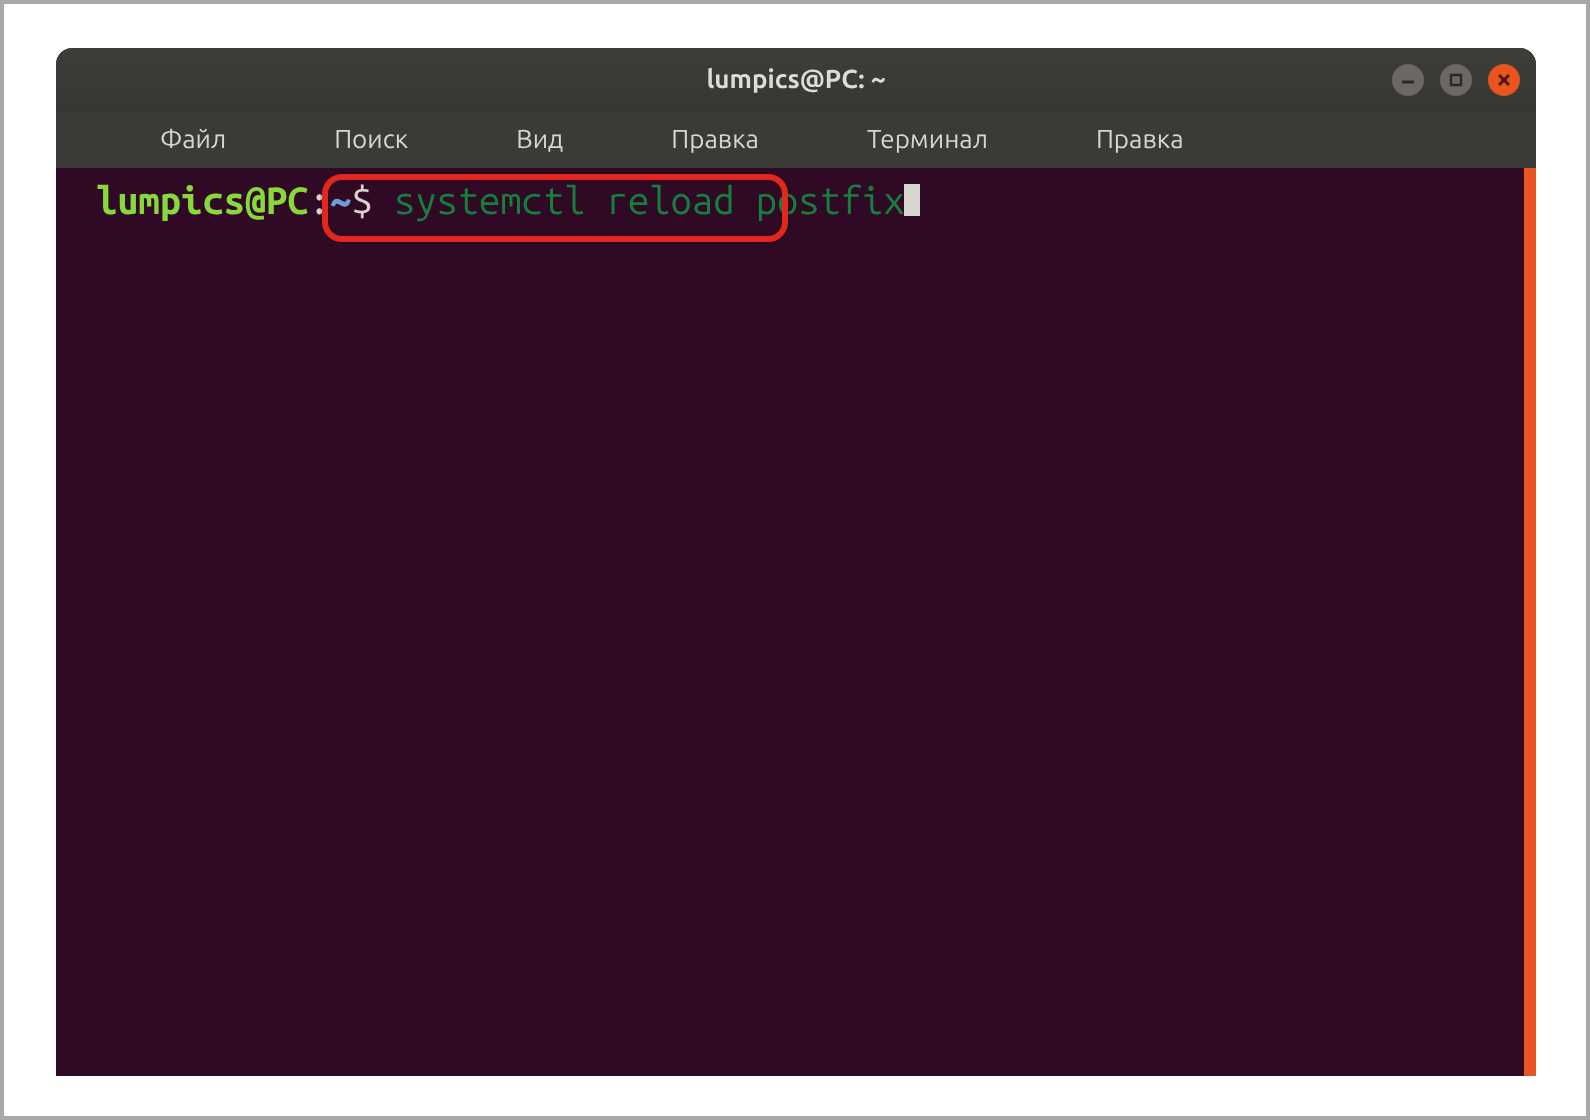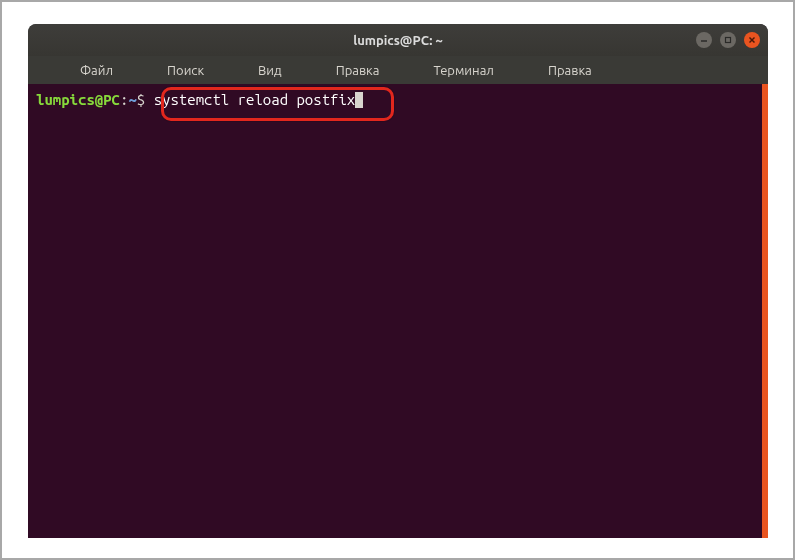--- a/index.html
+++ b/index.html
@@ -93,22 +93,22 @@
       font-size: 13px;
       padding: 4px 8px;
       cursor: pointer;
       margin-left: 36px;
     }
     .terminal-area {
       position: relative;
       height: calc(100% - 60px);
       background: #300a24;
       font-family: "Ubuntu Mono", "DejaVu Sans Mono", monospace;
-      font-size: 15px;
-      padding: 6px 8px;
+      font-size: 19px;
+      padding: 6px 20px;
       line-height: 20px;
     }
     .orange-strip {
       position: absolute;
       right: 0;
       top: 0;
       bottom: 0;
       width: 6px;
       background: #e95420;
     }
@@ -125,21 +125,21 @@
       color: #d8d5ce;
     }
     .prompt-path {
       color: #6f9dd8;
       font-weight: bold;
     }
     .prompt-dollar {
       color: #d8d5ce;
     }
     .cmd {
-      color: #ffffff;
+      color: #15803d;
     }
     .cursor-block {
       display: inline-block;
       width: 8px;
       height: 16px;
       background: #d8d5ce;
       vertical-align: middle;
       margin-left: 0;
     }
     .highlight-box {

